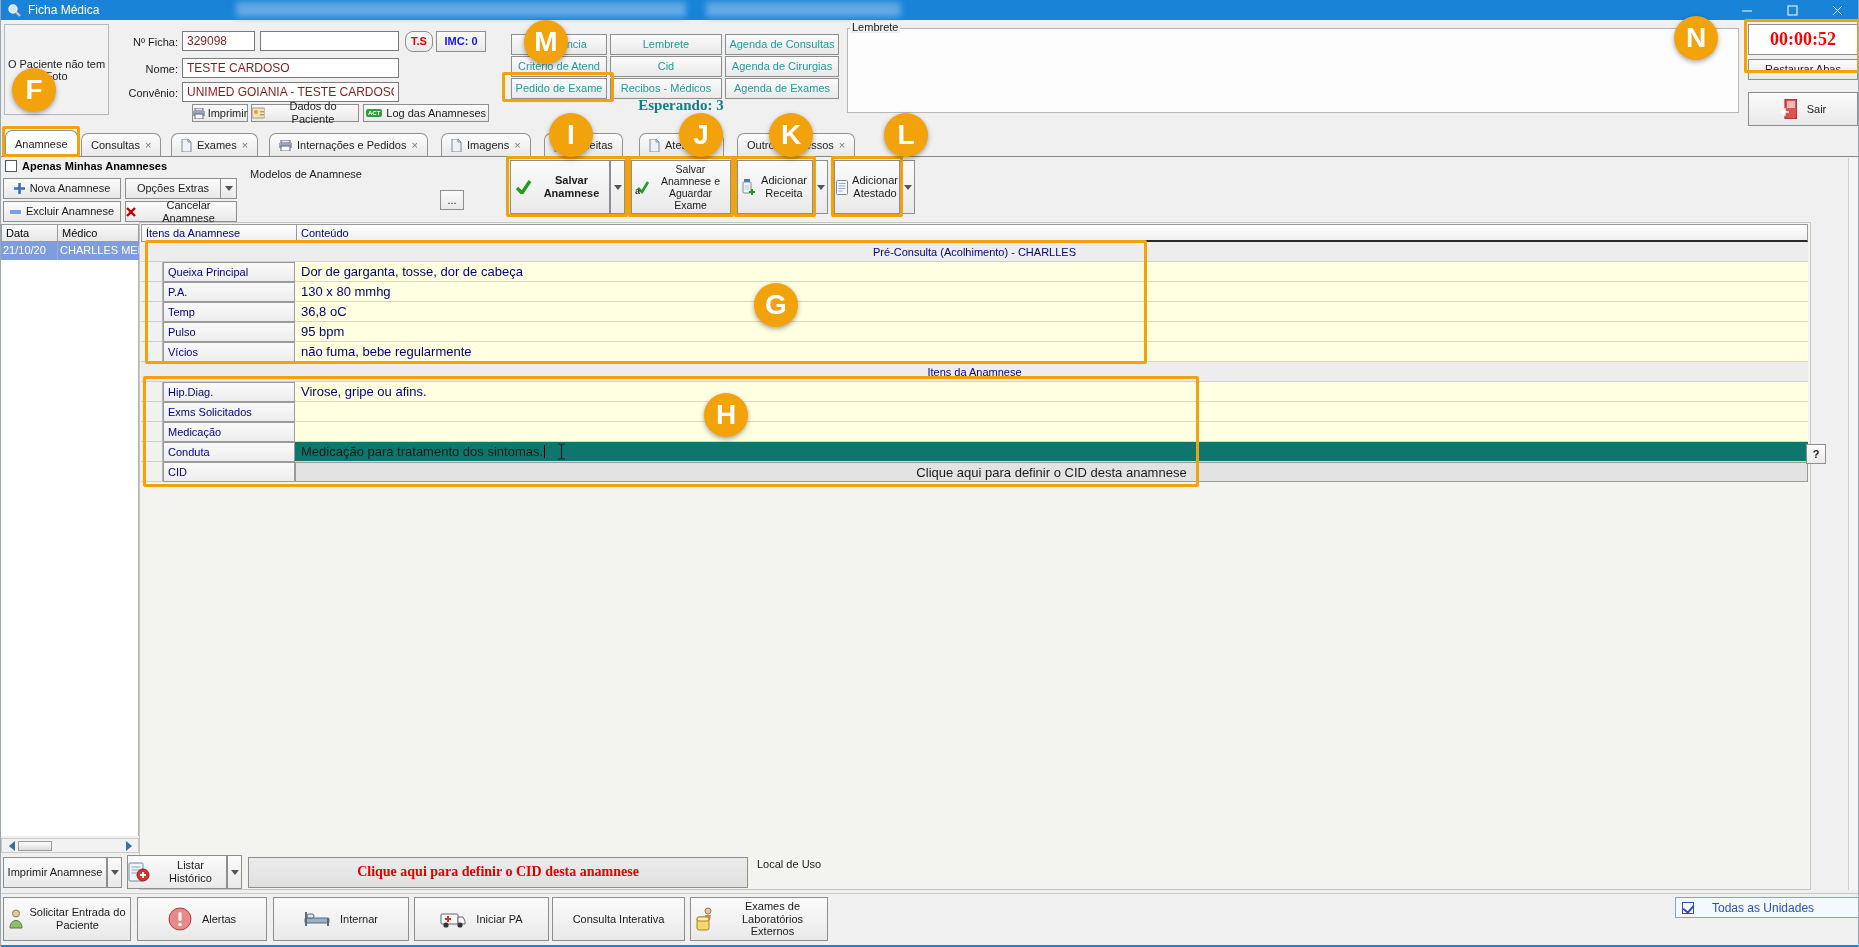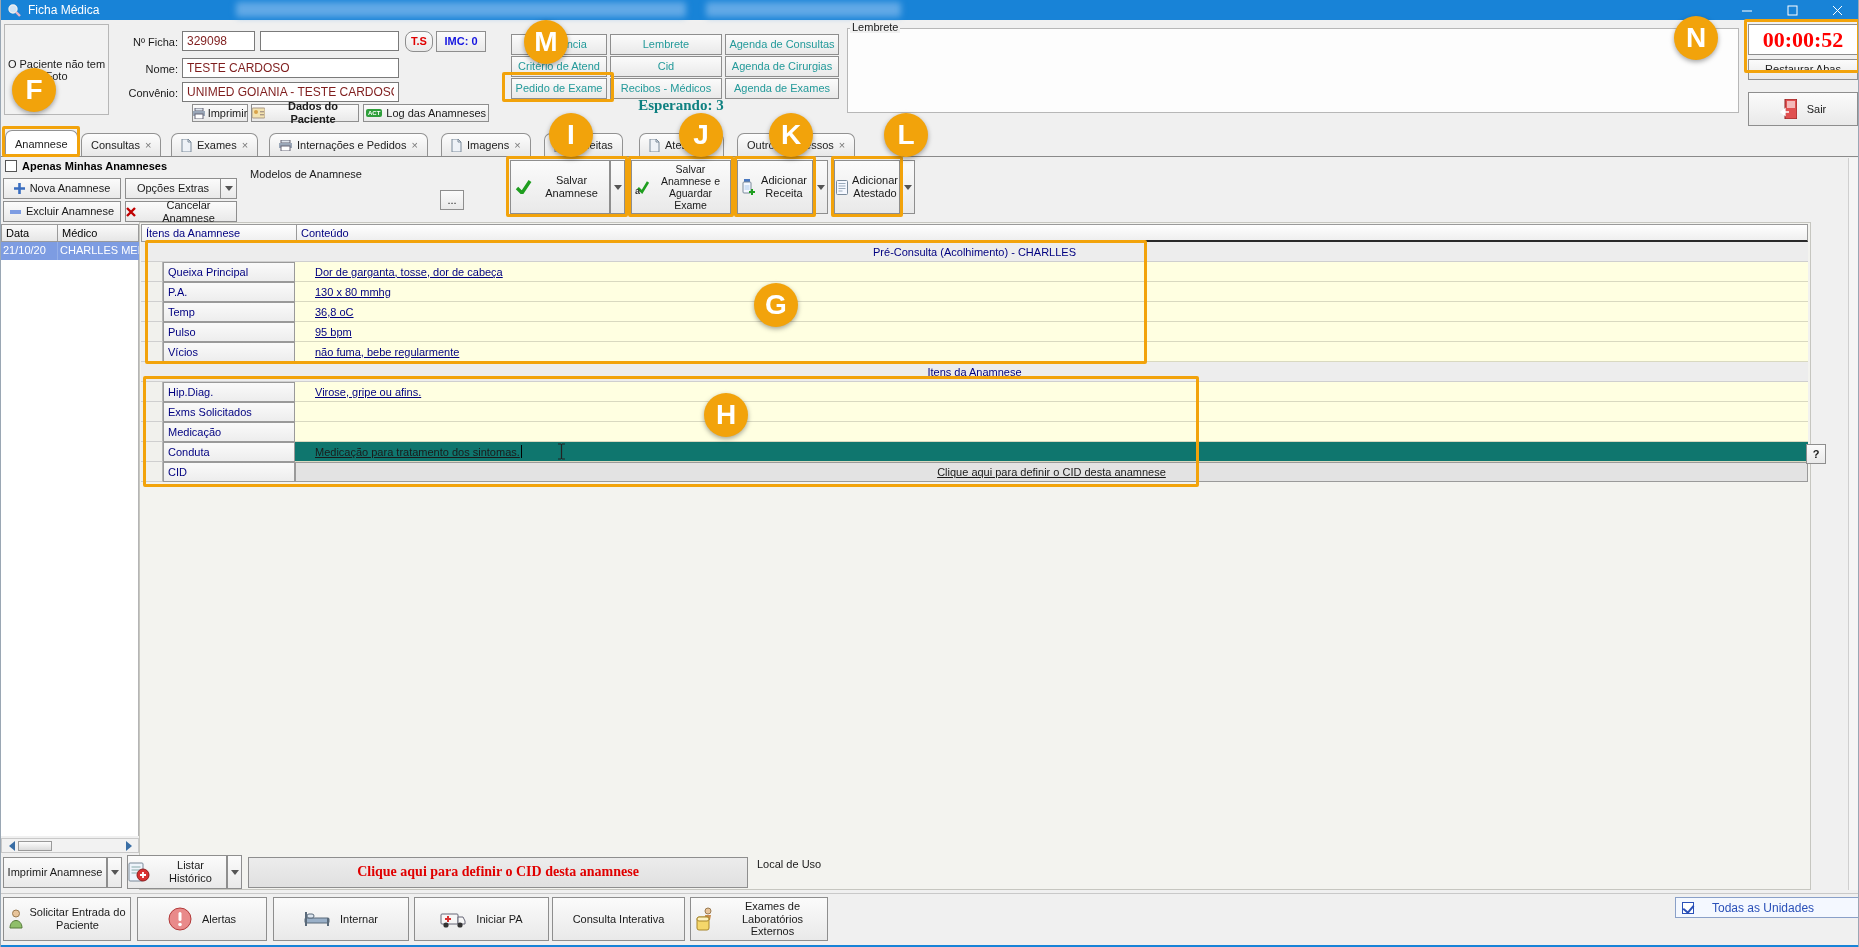--- a/index.html
+++ b/index.html
@@ -35,22 +35,22 @@
   .hdrcell{background:linear-gradient(#fafafa,#e6e6e6);border:1px solid #9a9a9a;font-size:11px;
            display:flex;align-items:center;padding:0 4px;color:#000;}
   .navy{color:#000080;}
   .rows{position:absolute;display:flex;flex-direction:column;}
   .trow{display:flex;height:20px;flex:0 0 20px;}
   .tsec{background:#ededed;border-bottom:1px solid #cfcfcf;display:flex;align-items:center;
         justify-content:center;font-size:11px;color:#000080;height:20px;flex:0 0 20px;}
   .tind{width:22px;flex:0 0 22px;background:#f1f1ed;border-right:1px solid #b5b5b5;border-bottom:1px solid #cfcfcf;}
   .tlabel{width:132px;flex:0 0 132px;background:linear-gradient(#fafafa,#ededed);border:1px solid #9a9a9a;
           font-size:11px;color:#000080;display:flex;align-items:center;padding:0 4px;}
-  .tval{flex:1;background:#ffffe1;border-bottom:1px solid #d9d9c0;font-size:11px;color:#000080;
-        display:flex;align-items:center;padding:0 20px;text-decoration:underline;}
+  .tval{flex:1;background:#ffffe1;border-bottom:1px solid #d9d9c0;font-size:13px;color:#000080;
+        display:flex;align-items:center;padding:0 6px;}
   .tval.edit{background:#0f766e;color:#1a1a1a;}
   .tval.cid{background:#e3e3e3;border:1px solid #9a9a9a;justify-content:center;color:#1a1a1a;}
   .tcaret{display:inline-block;width:1px;height:13px;background:#000;margin-left:1px;}
   
   .ann-c{position:absolute;width:44px;height:44px;border-radius:50%;background:#f2a30b;color:#fff;
          font-size:28px;font-weight:bold;display:flex;align-items:center;justify-content:center;
          box-shadow:0 2px 5px rgba(0,0,0,.35);z-index:50;pointer-events:none;}
   .ann-r{position:absolute;border:3px solid #f2a30b;border-radius:2px;z-index:49;pointer-events:none;}
   
   .cb{width:12px;height:12px;border:1px solid #555;background:#fff;display:inline-block;position:relative;}
@@ -117,21 +117,21 @@
   <div class="abs btn" style="left:191px;top:104px;width:56px;height:18px;gap:3px;">
     <span class="ic">
         <svg width="12" height="11" viewBox="0 0 12 11">
           <rect x="2" y="0" width="8" height="3" fill="#dfe6ee" stroke="#667"></rect>
           <rect x="0" y="3" width="12" height="5" fill="#9aa7b8"></rect>
           <rect x="2" y="6" width="8" height="5" fill="#fff" stroke="#667"></rect>
         </svg>
       </span>
     <span>Imprimir</span>
   </div>
-  <div class="abs btn" style="left:250px;top:104px;width:108px;height:18px;gap:3px;font-weight:bold;">
+  <div class="abs btn" style="left:250px;top:104px;width:108px;height:18px;gap:3px;">
     <span class="ic">
         <svg width="13" height="12" viewBox="0 0 13 12">
           <rect x="0" y="1" width="13" height="10" rx="1" fill="#f3e3b0" stroke="#a98"></rect>
           <circle cx="4" cy="5" r="2" fill="#d8a24a"></circle>
           <rect x="8" y="4" width="4" height="1.4" fill="#a98"></rect>
           <rect x="8" y="7" width="4" height="1.4" fill="#a98"></rect>
         </svg>
       </span>
     <span>Dados do Paciente</span>
   </div>
@@ -148,21 +148,21 @@
   <div class="abs btn teal" style="left:724px;top:56px;width:114px;height:21px;">Agenda de Cirurgias</div>
   <div class="abs btn teal" style="left:510px;top:78px;width:96px;height:21px;">Pedido de Exame</div>
   <div class="abs btn teal" style="left:609px;top:78px;width:112px;height:21px;">Recibos - Médicos</div>
   <div class="abs btn teal" style="left:724px;top:78px;width:114px;height:21px;">Agenda de Exames</div>
   <div class="abs tealserif" style="left:560px;top:97px;width:240px;text-align:center;">Esperando: 3</div>
 
   <span class="abs lbl" style="left:849px;top:21px;background:#f0f0f0;padding:0 2px;z-index:2;">Lembrete</span>
   <div class="abs grp" style="left:846px;top:28px;width:892px;height:85px;"></div>
 
   <div class="abs" style="left:1747px;top:24px;width:110px;height:31px;background:#fff;border:1px solid #8e8e8e;display:flex;align-items:center;justify-content:center;">
-    <span class="redserif" style="font-size:22px;color:#ff0000;">00:00:52</span>
+    <span class="redserif" style="font-size:18px;color:#ff0000;">00:00:52</span>
   </div>
   <div class="abs btn" style="left:1747px;top:59px;width:110px;height:21px;">Restaurar Abas</div>
   <div class="abs btn" style="left:1747px;top:92px;width:110px;height:34px;gap:10px;">
     <span class="ic">
         <svg width="17" height="20" viewBox="0 0 17 20">
           <rect x="5" y="0" width="12" height="20" fill="#e05050" stroke="#8e2222"></rect>
           <rect x="7" y="2" width="8" height="7" fill="#f3b9b9"></rect>
           <path d="M9 13H2M5 10l-4 3 4 3z" stroke="#fff" fill="#fff" stroke-width="1.4"></path>
         </svg>
       </span>
@@ -266,21 +266,21 @@
     <span>Cancelar Anamnese</span>
   </div>
 
   <span class="abs lbl" style="left:249px;top:168px;">Modelos de Anamnese</span>
   <div class="combo" style="left:249px;top:190px;width:182px;height:20px;">
     <span>Consulta Eletiva</span>
     <span class="caret"></span>
   </div>
   <div class="abs btn" style="left:439px;top:190px;width:24px;height:20px;">...</div>
 
-  <div class="abs btn" style="left:509px;top:160px;width:100px;height:54px;gap:6px;padding:0 4px;">
+  <div class="abs btn" style="left:509px;top:160px;width:100px;height:54px;gap:6px;padding:0 4px;font-weight:bold;">
     <span class="ic">
         <svg width="17" height="14" viewBox="0 0 17 14">
           <path d="M2 8l5 5L15 1" stroke="#1f9e1f" stroke-width="3.4" fill="none"></path>
         </svg>
       </span>
     <span>Salvar Anamnese</span>
   </div>
   <div class="abs btn" style="left:609px;top:160px;width:15px;height:54px;">
       <span class="caret"></span>
     </div>

